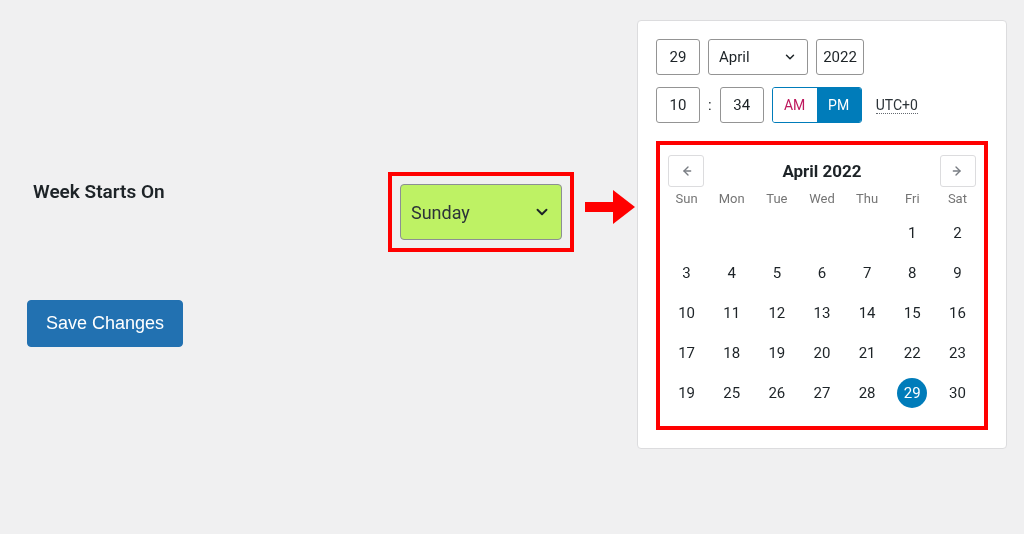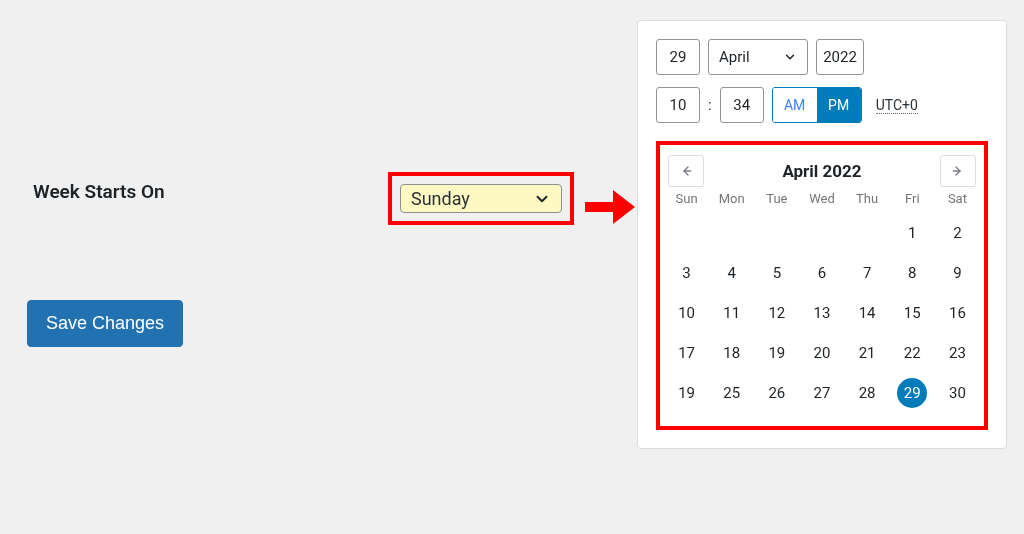--- a/index.html
+++ b/index.html
@@ -29,22 +29,22 @@
     left: 388px;
     top: 172px;
     border: 4px solid #ff0000;
     padding: 8px;
   }
   .select-box {
     display: flex;
     align-items: center;
     justify-content: space-between;
     width: 162px;
-    height: 29px;
-    background: #fef9c3;
+    height: 56px;
+    background: #bef264;
     border: 1px solid #8c8f94;
     border-radius: 4px;
     padding: 0 10px;
     font-size: 18px;
     color: #2c3338;
     cursor: pointer;
   }
   .chev { width: 18px; height: 18px; }
   .arrow {
     position: absolute;
@@ -103,21 +103,21 @@
     height: 36px;
   }
   .ampm-btn {
     width: 44px;
     display: flex;
     align-items: center;
     justify-content: center;
     font-size: 14px;
     cursor: pointer;
     background: #fff;
-    color: #3b82f6;
+    color: #be185d;
   }
   .ampm-btn.sel { background: #007cba; color: #ffffff; }
   .tz { font-size: 14px; color: #2c3338; border-bottom: 1px dotted #646970; margin-left: 6px; }
 
   .cal-wrap {
     border: 4px solid #ff0000;
     margin-top: 18px;
     padding: 10px 4px 16px 4px;
   }
   .cal-head {

